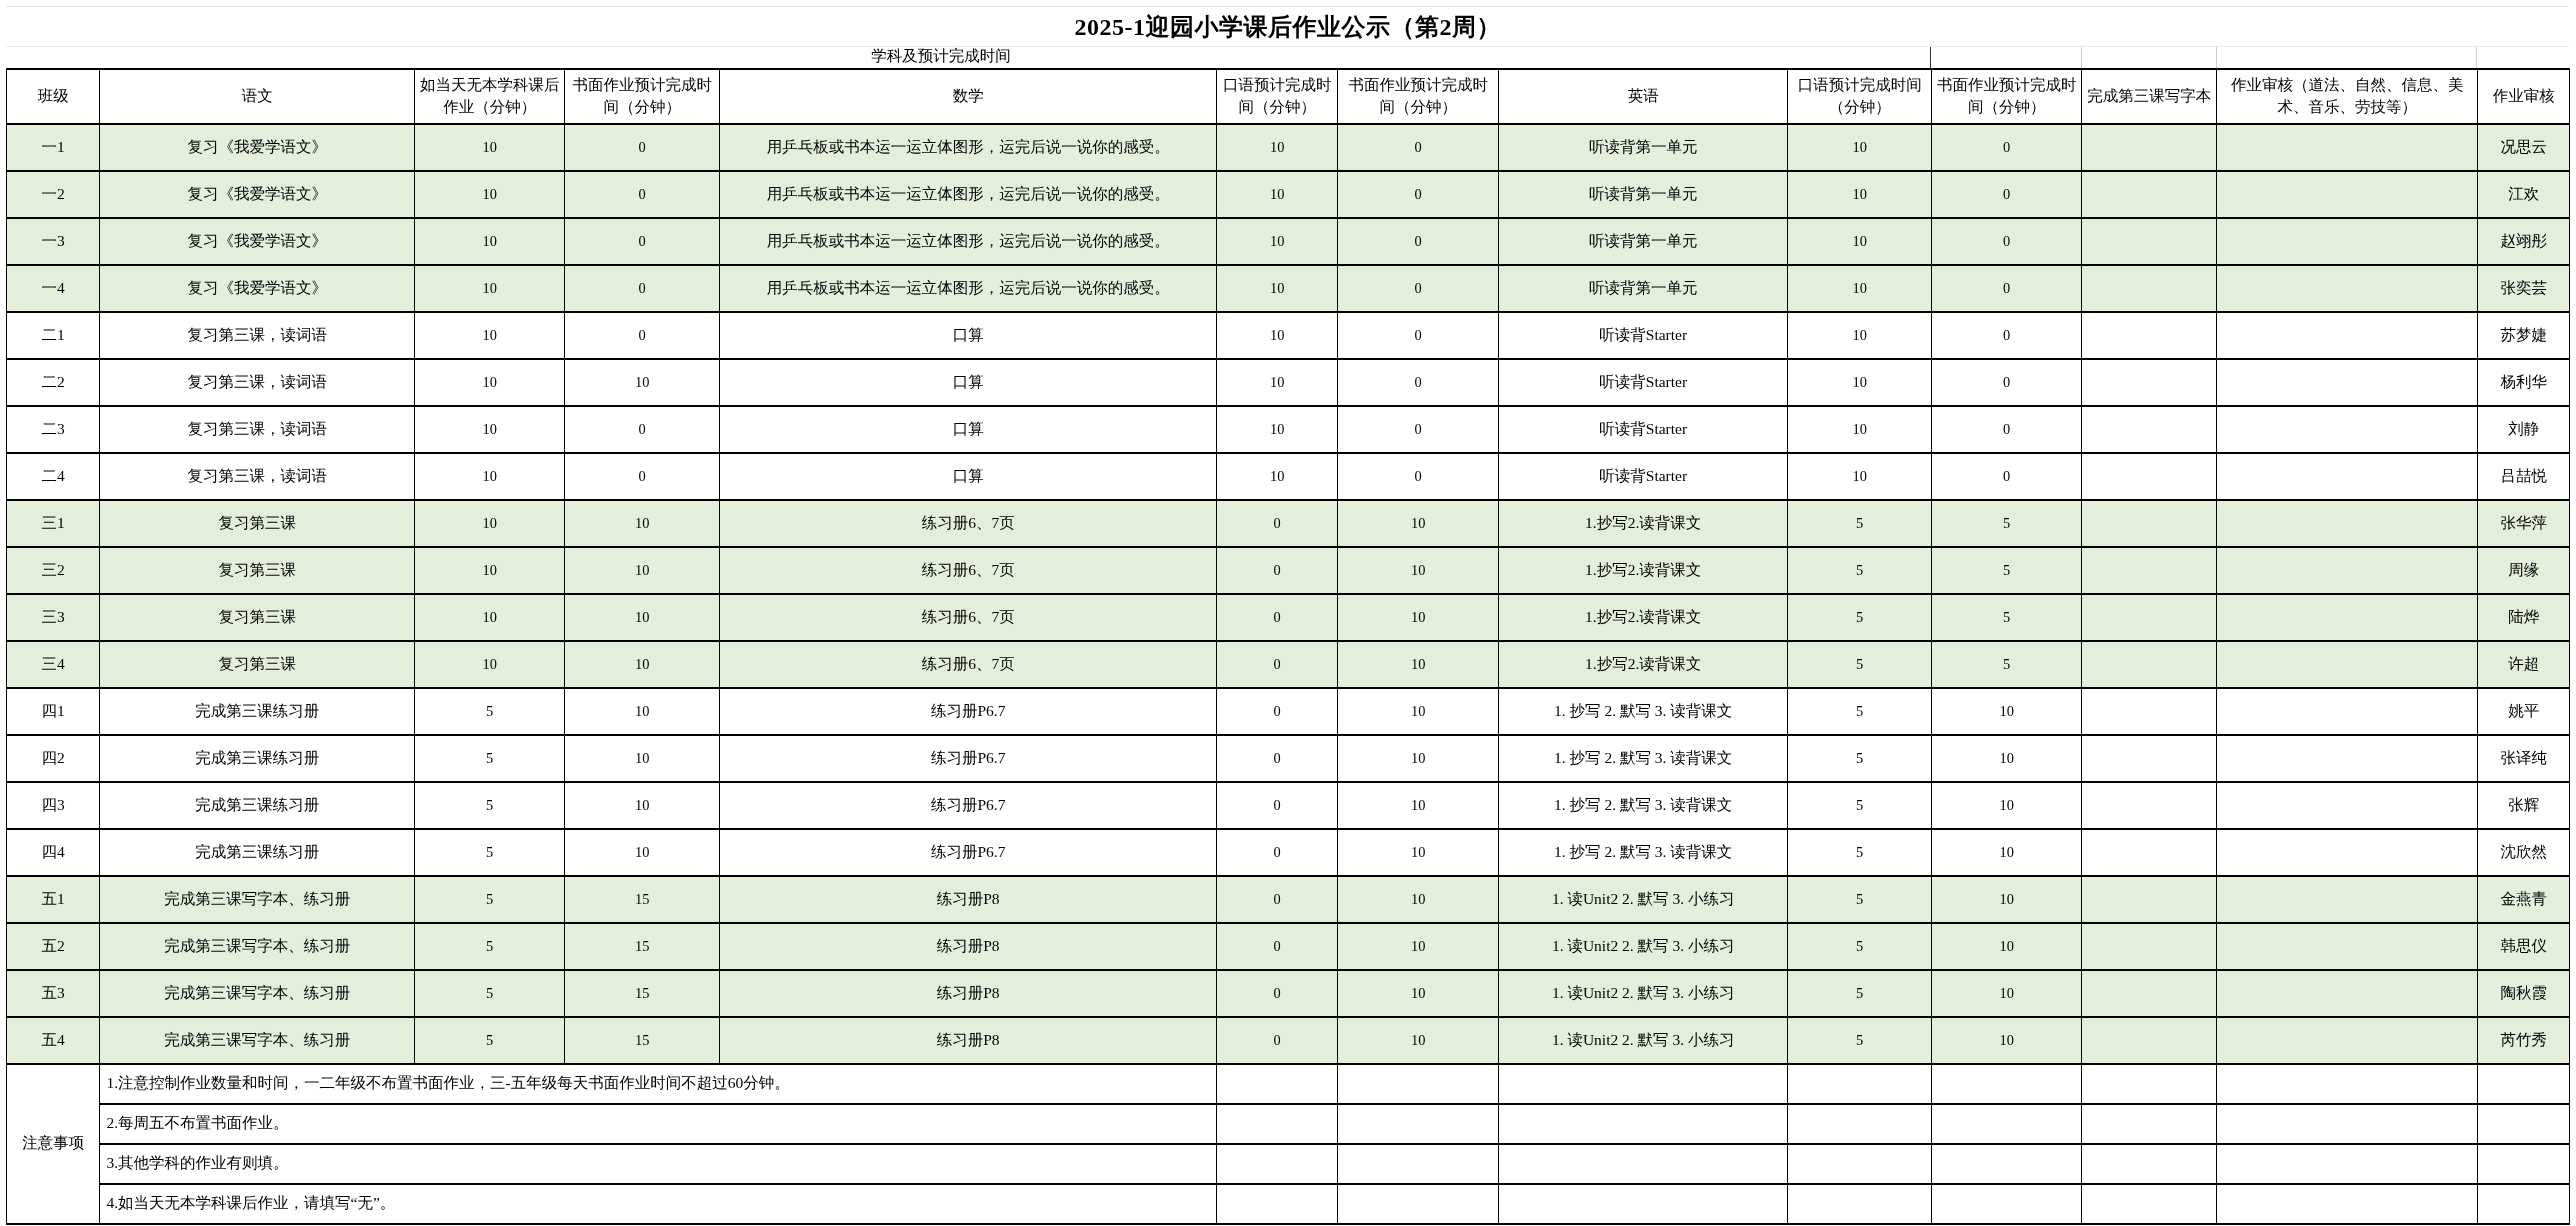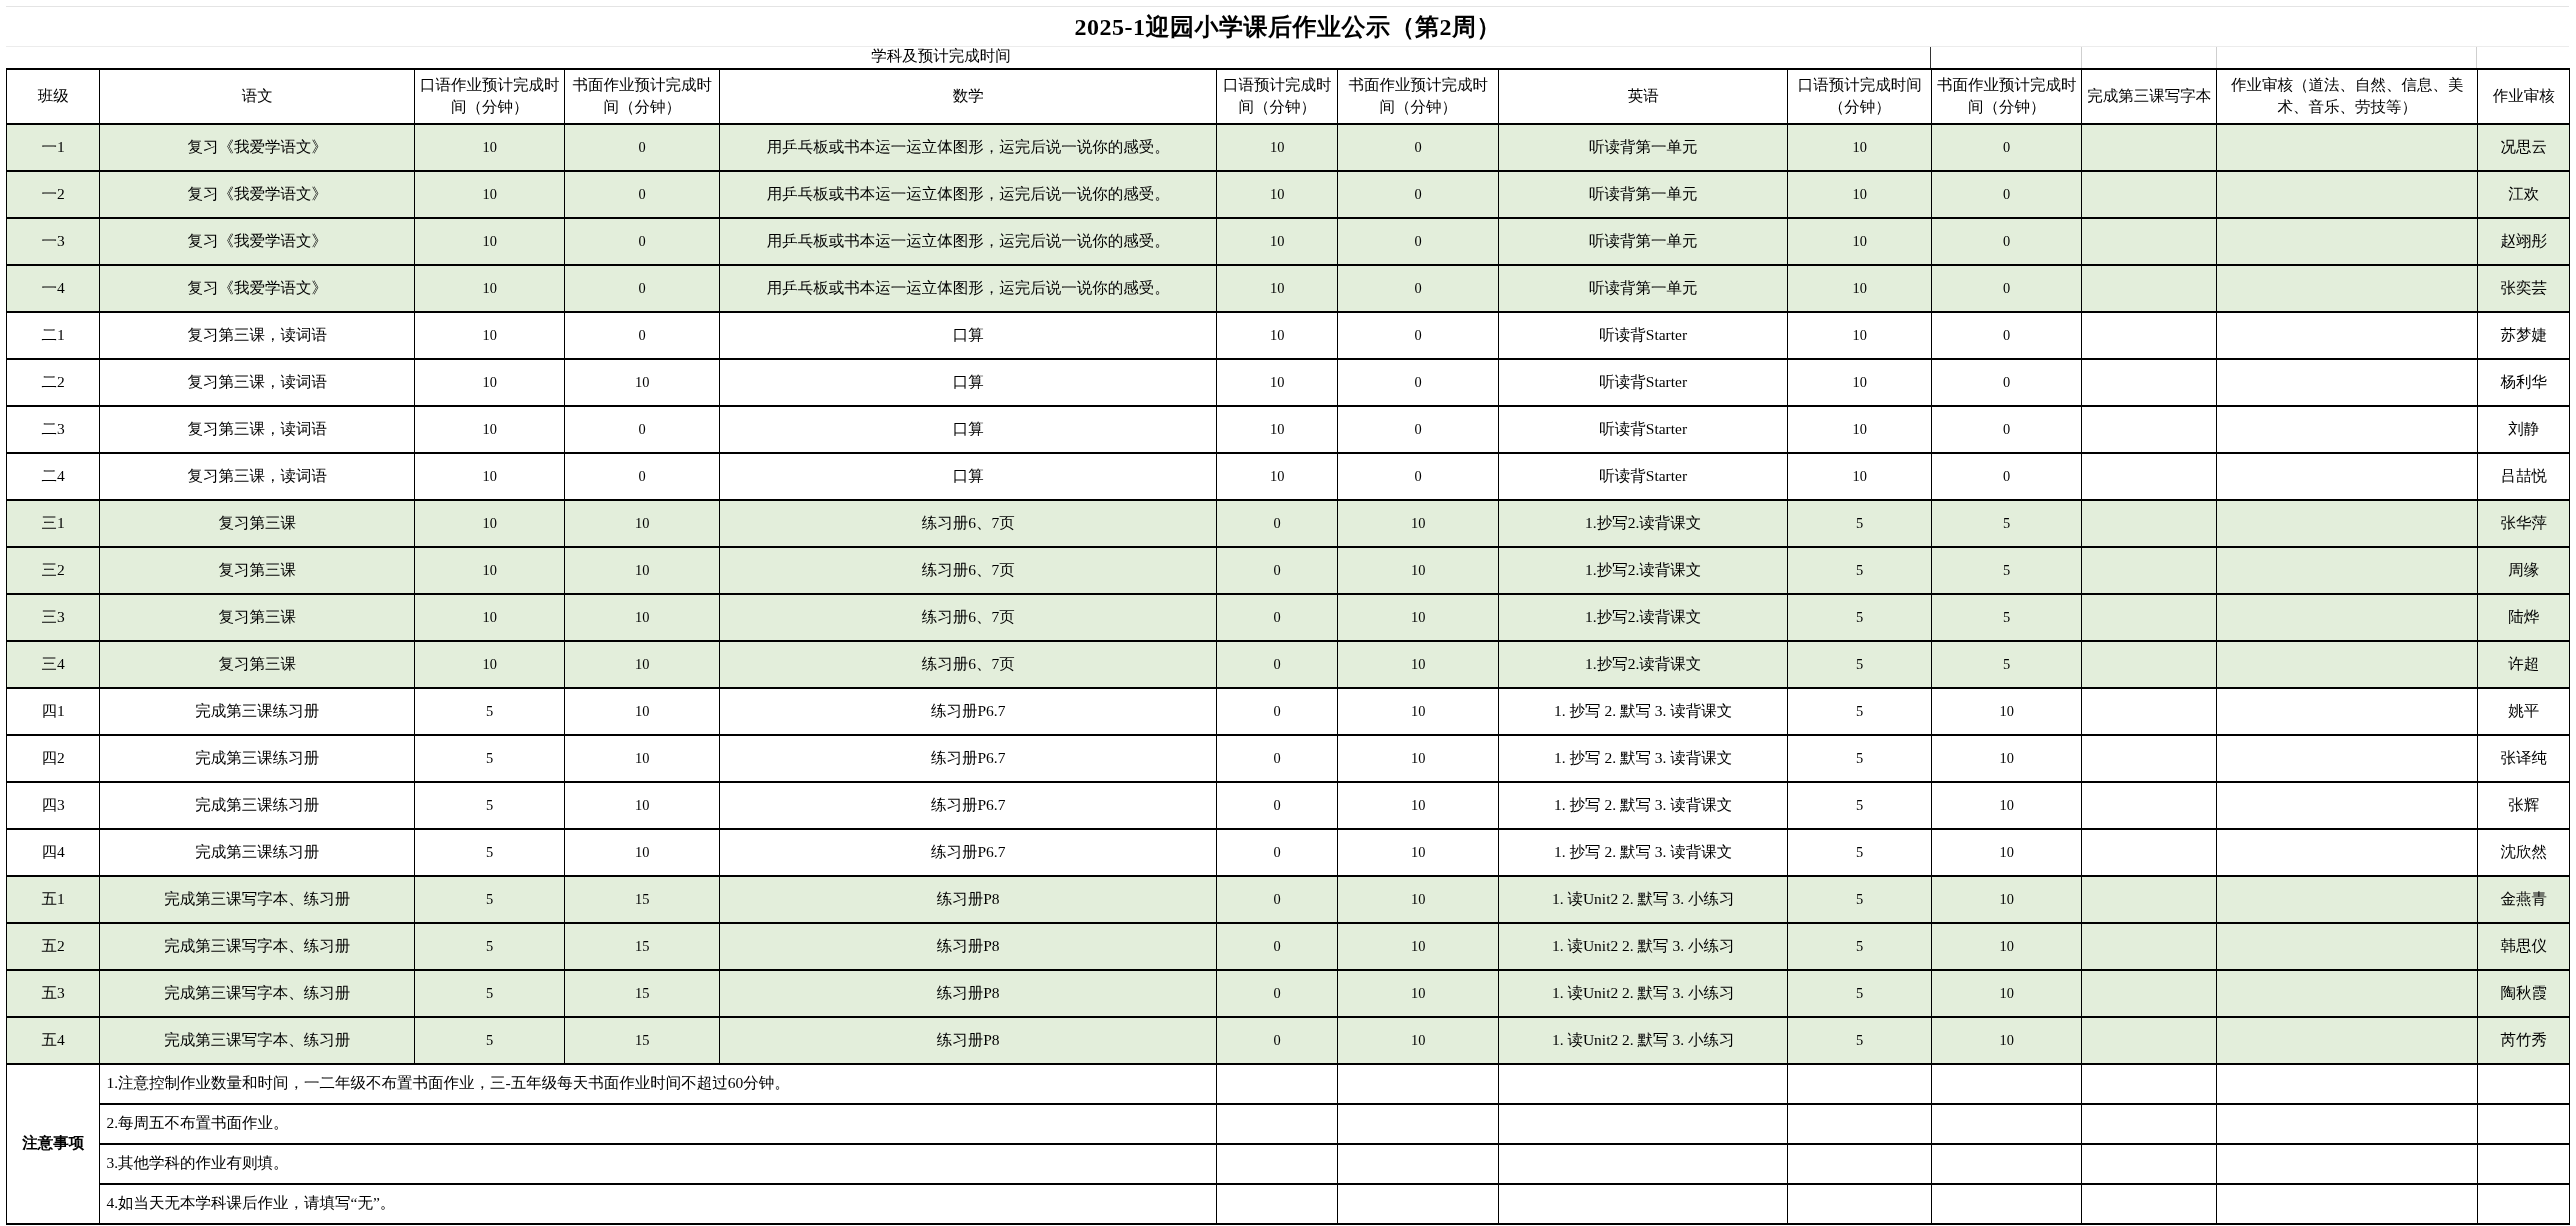--- a/index.html
+++ b/index.html
@@ -21,21 +21,21 @@
     border-top:2.1px solid #000;border-bottom:2.1px solid #000;
     text-align:center;vertical-align:middle;padding:1px 3.1px;overflow:hidden;
     font-weight:normal;word-break:break-all;
   }
   thead th{height:51px;line-height:1.45;}
   tr.data td{height:43px;line-height:1.4;}
   tr.note td{height:36px;}
   tr.green td{background:var(--green,#e3eedb);}
   td.num{font-size:14.4px;}
   td.note-text{text-align:left;padding-left:6.2px;margin-top:35px;}
-  td.notes-label{font-size:15.5px;font-weight:bold;}
+  td.notes-label{font-size:15.5px;}
 </style>
 </head>
 <body>
 
 <div class="sheet">
 
   <div class="title-row">
     <div class="title-text">2025-1迎园小学课后作业公示（第2周）</div>
   </div>
 
@@ -60,21 +60,21 @@
         <col style="width:144px">
       <col style="width:150px">
         <col style="width:135px">
         <col style="width:261px">
       <col style="width:92px">
     </colgroup>
     <thead>
         <tr>
           <th>班级</th>
           <th>语文</th>
-          <th>口语作业预计完成时间（分钟）</th>
+          <th>如当天无本学科课后作业（分钟）</th>
           <th>书面作业预计完成时间（分钟）</th>
           <th>数学</th>
           <th>口语预计完成时间（分钟）</th>
           <th>书面作业预计完成时间（分钟）</th>
           <th>英语</th>
           <th>口语预计完成时间（分钟）</th>
           <th>书面作业预计完成时间（分钟）</th>
           <th>完成第三课写字本</th>
           <th>作业审核（道法、自然、信息、美术、音乐、劳技等）</th>
           <th>作业审核</th>

